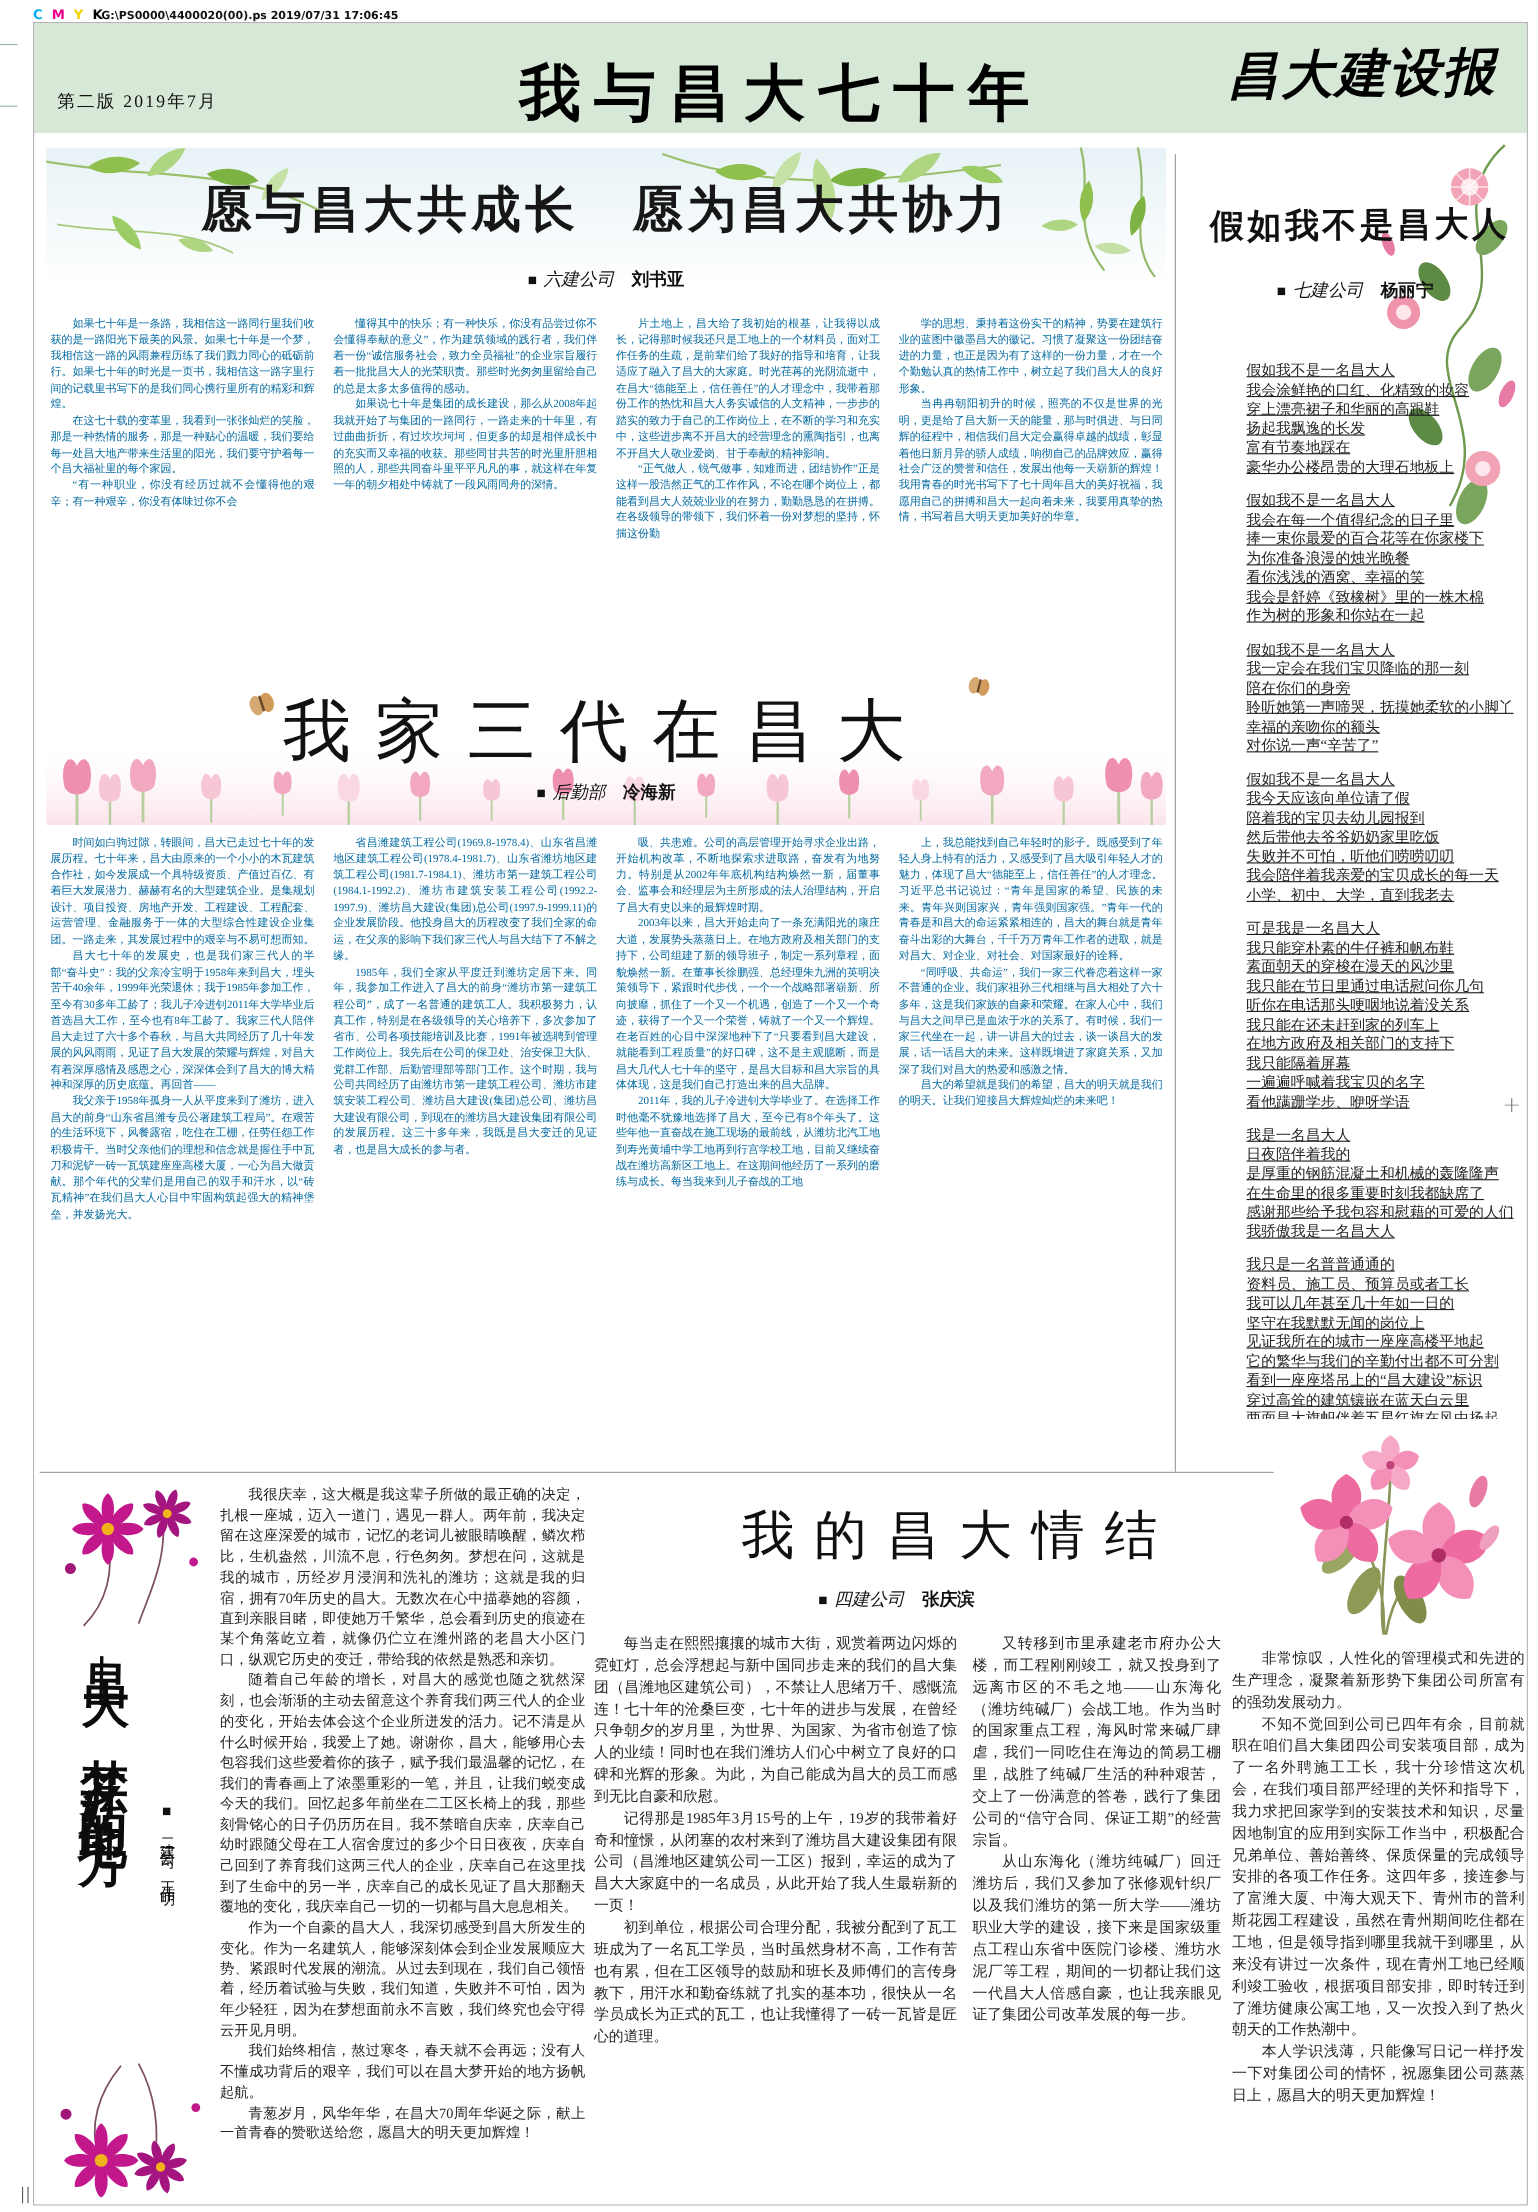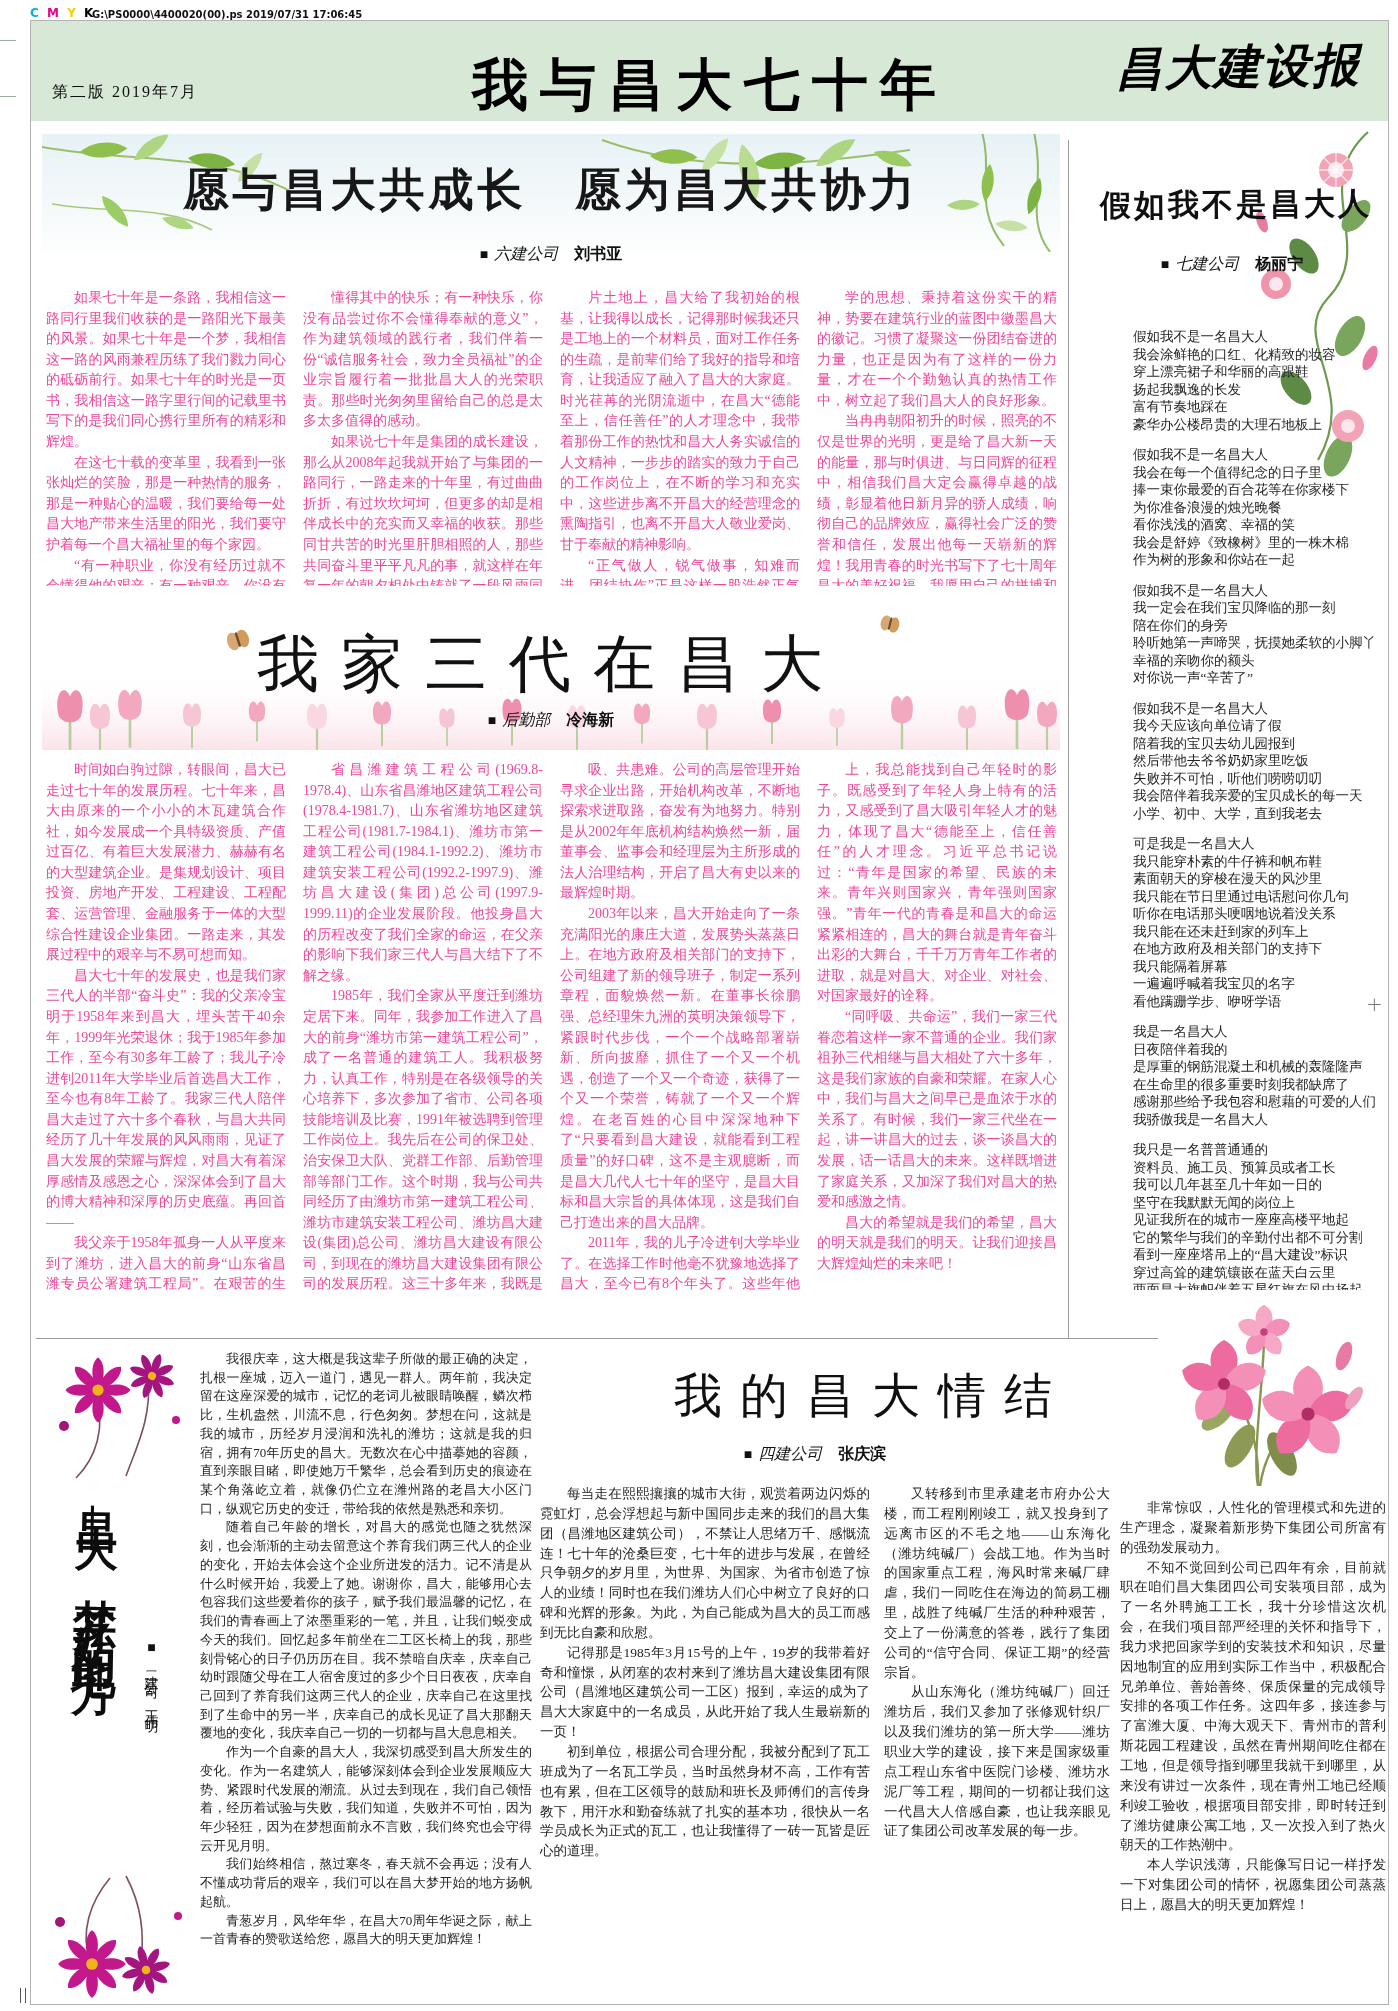--- a/index.html
+++ b/index.html
@@ -23,40 +23,40 @@
   #masthead{left:1088px;top:36px;width:300px;font-size:47px;font-weight:bold;font-style:italic;letter-spacing:2px;transform:rotate(-1deg);color:#000;text-align:center;}
 
   
   #banner1{left:42px;top:134px;width:1018px;height:118px;}
   #a1title{left:42px;top:160px;width:1018px;font-family:"DejaVu Sans","Liberation Sans",sans-serif;font-size:45px;font-weight:800;letter-spacing:4px;text-align:center;color:#171717;}
   .byline{font-size:16px;color:#111;}
   .byline .marker{font-size:14px;}
   .byline .unit{margin:0 16px 0 6px;font-style:italic;}
   .byline .author{font-weight:bold;}
   #a1byline{left:42px;top:244px;width:1018px;text-align:center;}
-  .art-col{position:absolute;width:240px;text-align:justify;overflow:hidden;font-size:14px;line-height:1.47;color:#ec4899;}
+  .art-col{position:absolute;width:240px;text-align:justify;overflow:hidden;font-size:10px;line-height:1.47;color:#0369a1;}
   .art-col p{text-indent:2em;}
   .c1{left:46px}.c2{left:303px}.c3{left:560px}.c4{left:817px}
   .a1col{top:288px;height:298px;}
 
   
   #banner2{left:42px;top:600px;width:1018px;height:150px;}
   #a2title{left:42px;top:622px;width:1018px;font-size:62px;font-weight:400;letter-spacing:22px;text-align:center;color:#111;}
   #a2byline{left:42px;top:710px;width:1018px;text-align:center;}
   .a2col{top:760px;height:534px;}
 
   
   .hrule{background:#9a9a9a;height:1px;}
   .vrule{background:#9a9a9a;width:1px;}
 
   
   #poemtitle{left:1082px;top:184px;width:308px;font-size:31px;font-weight:800;letter-spacing:3px;text-align:center;color:#101010;transform:rotate(-0.5deg);}
   #poembyline{left:1082px;top:254px;width:300px;text-align:center;}
   #poembody{left:1133px;top:328px;width:258px;height:962px;overflow:hidden;}
-  .stanza{margin-bottom:13px;}
+  .stanza{margin-bottom:13px;text-decoration:underline;}
   .pline{font-size:13.5px;line-height:17.5px;white-space:nowrap;color:#242424;}
 
   
   #vtitle{left:64px;top:1478px;height:420px;writing-mode:vertical-rl;font-size:44px;font-weight:900;letter-spacing:14px;color:#0c0c0c;transform:rotate(1deg);}
   #vbyline{left:142px;top:1640px;height:250px;writing-mode:vertical-rl;font-size:14px;letter-spacing:5px;color:#111;}
   #a3text{left:200px;top:1350px;width:332px;height:654px;font-size:13px;line-height:1.44;text-align:justify;overflow:hidden;color:#242424;}
   #a3text p{text-indent:2em;}
 
   
   #a4title{left:560px;top:1364px;width:510px;font-size:48px;font-weight:500;letter-spacing:18px;text-align:right;color:#101010;}

